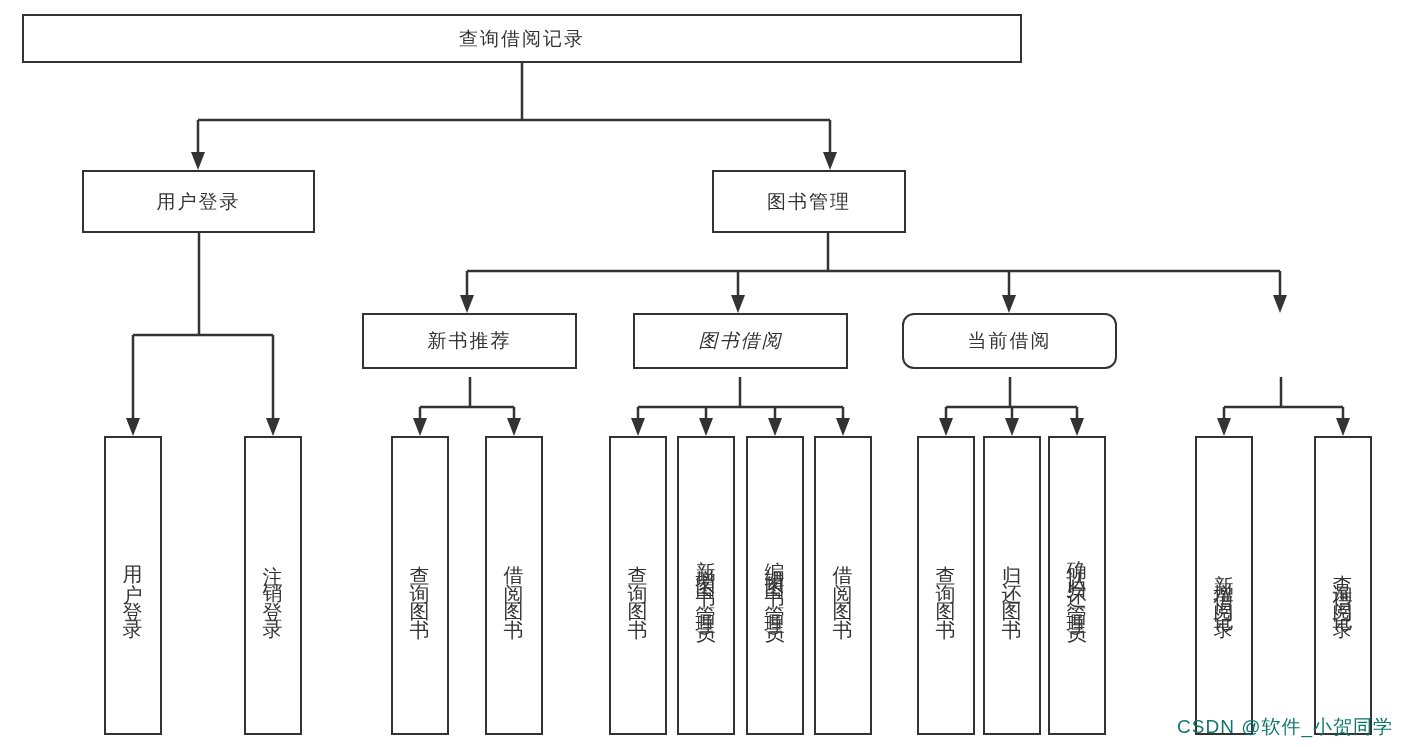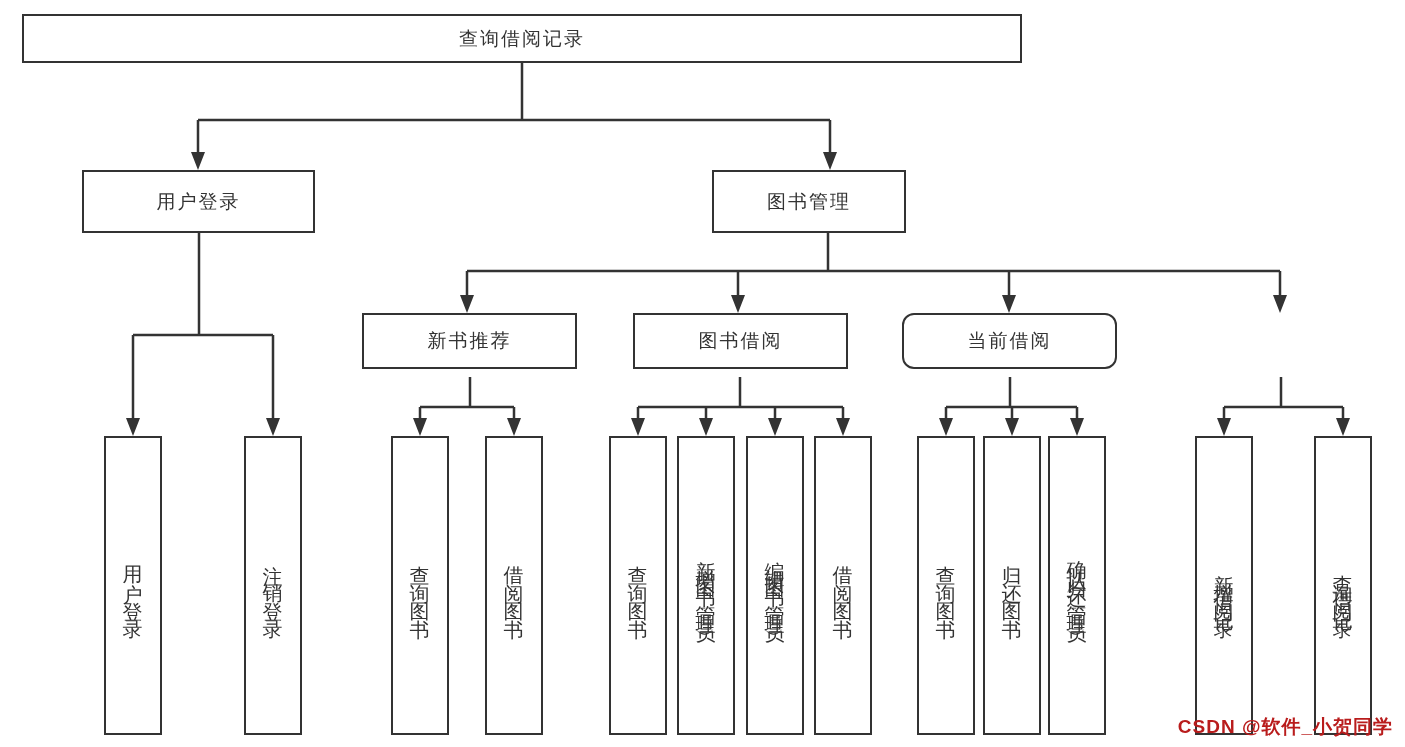--- a/index.html
+++ b/index.html
@@ -36,21 +36,21 @@
   .box.h {
     font-size: 19px;
     letter-spacing: 2px;
     white-space: nowrap;
   }
   .root  { left: 22px;  top: 14px;  width: 1000px; height: 49px; }
   .lvl1a { left: 82px;  top: 170px; width: 233px;  height: 63px; }
   .lvl1b { left: 712px; top: 170px; width: 194px;  height: 63px; }
   .lvl2  { top: 313px; width: 215px; height: 56px; }
   .l2a { left: 362px; }
-  .l2b { left: 633px; }
+  .l2b { left: 633px; font-style: italic; }
   .l2c { left: 902px; border-radius: 12px; }
   .l2d { left: 1173px; }
   .leaf {
     top: 436px;
     width: 58px;
     height: 299px;
   }
   .leaf span {
     writing-mode: vertical-rl;
     text-orientation: mixed;
@@ -65,24 +65,23 @@
   .lf-c1 { left: 609px; }  .lf-c2 { left: 677px; }
   .lf-c3 { left: 746px; }  .lf-c4 { left: 814px; }
   .lf-d1 { left: 917px; }  .lf-d2 { left: 983px; }
   .lf-d3 { left: 1048px; }
   .lf-e1 { left: 1195px; } .lf-e2 { left: 1314px; }
   .watermark {
     position: absolute;
     right: 12px;
     bottom: 7px;
     font-size: 19px;
-    color: #b91c1c;
+    color: #0f766e;
     letter-spacing: 1px;
     white-space: nowrap;
-    font-weight: bold;
   }
 </style>
 </head>
 <body>
 
 <div class="canvas">
 
   <svg class="connectors" viewBox="0 0 1405 747" xmlns="http://www.w3.org/2000/svg">
 
     <path d="M522 63 V120 M198 120 H830 M198 120 V154 M830 120 V154

